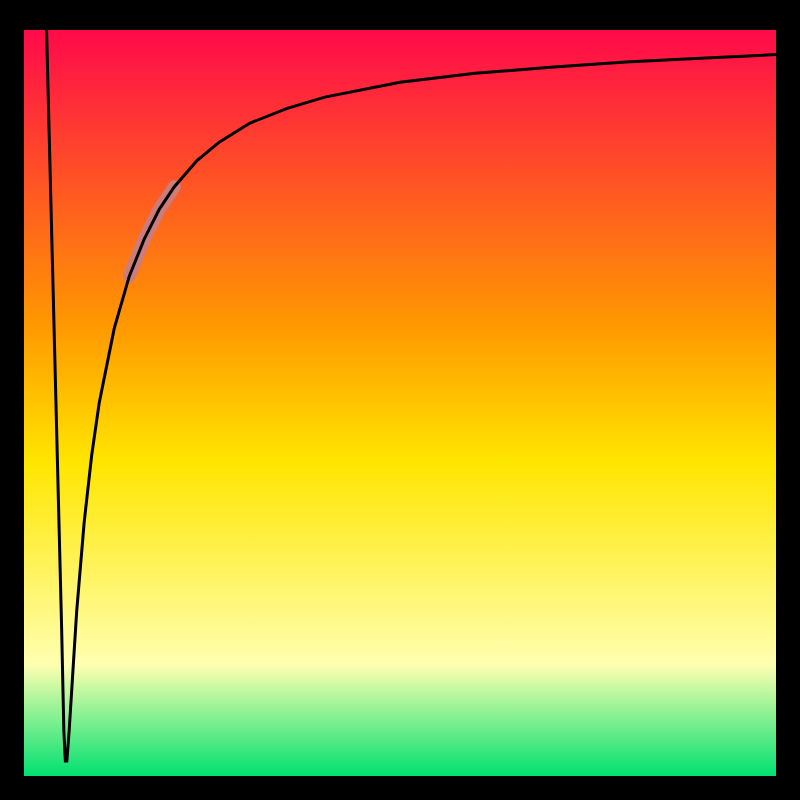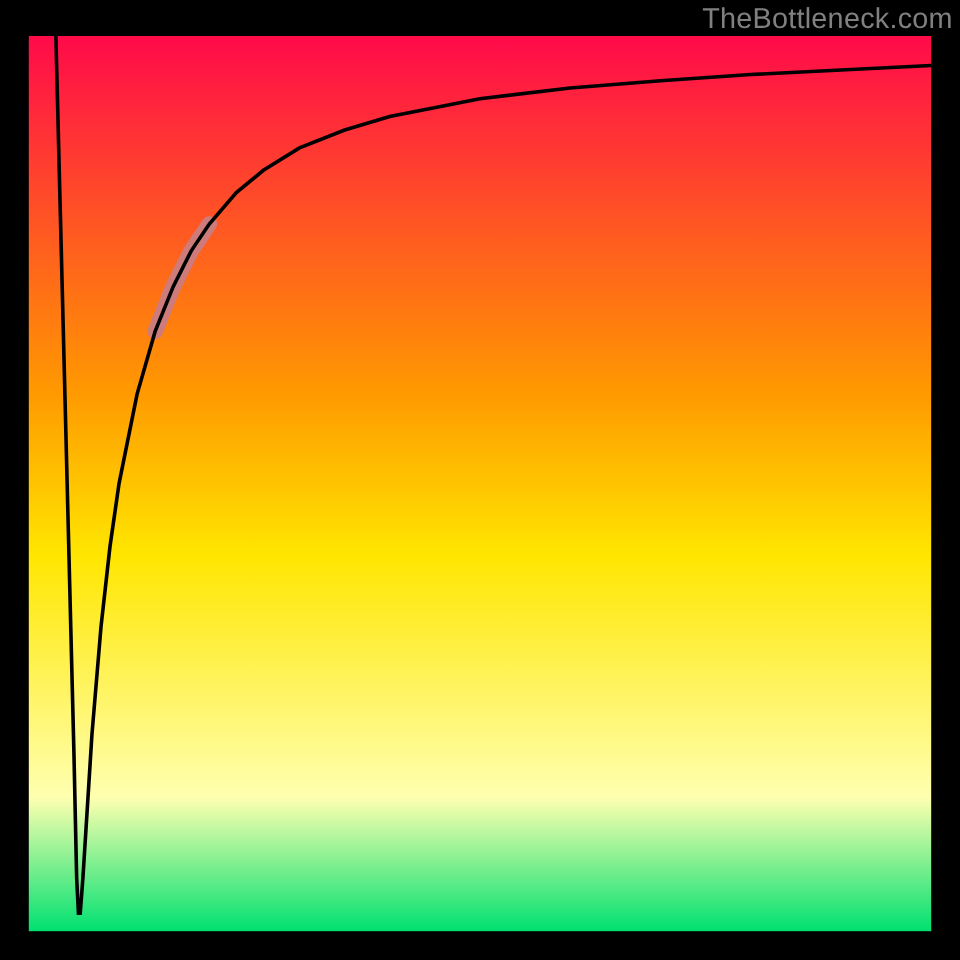--- a/index.html
+++ b/index.html
@@ -27,21 +27,20 @@
     pointer-events: none;
   }
   svg {
     display: block;
   }
 </style>
 </head>
 <body>
 
 <div class="wrap">
-  <div class="watermark">TheBottleneck.com</div>
 
   <svg id="chart-svg" width="800" height="800" viewBox="0 0 800 800">
     <defs>
       <linearGradient id="bg-grad" x1="0" y1="0" x2="0" y2="1">
         <stop id="g0" offset="0%" stop-color="#ff0a4a"></stop>
         <stop id="g1" offset="40%" stop-color="#ff9a00"></stop>
         <stop id="g2" offset="58%" stop-color="#ffe600"></stop>
         <stop id="g3" offset="85%" stop-color="#ffffb0"></stop>
         <stop id="g4" offset="100%" stop-color="#00e070"></stop>
       </linearGradient>

